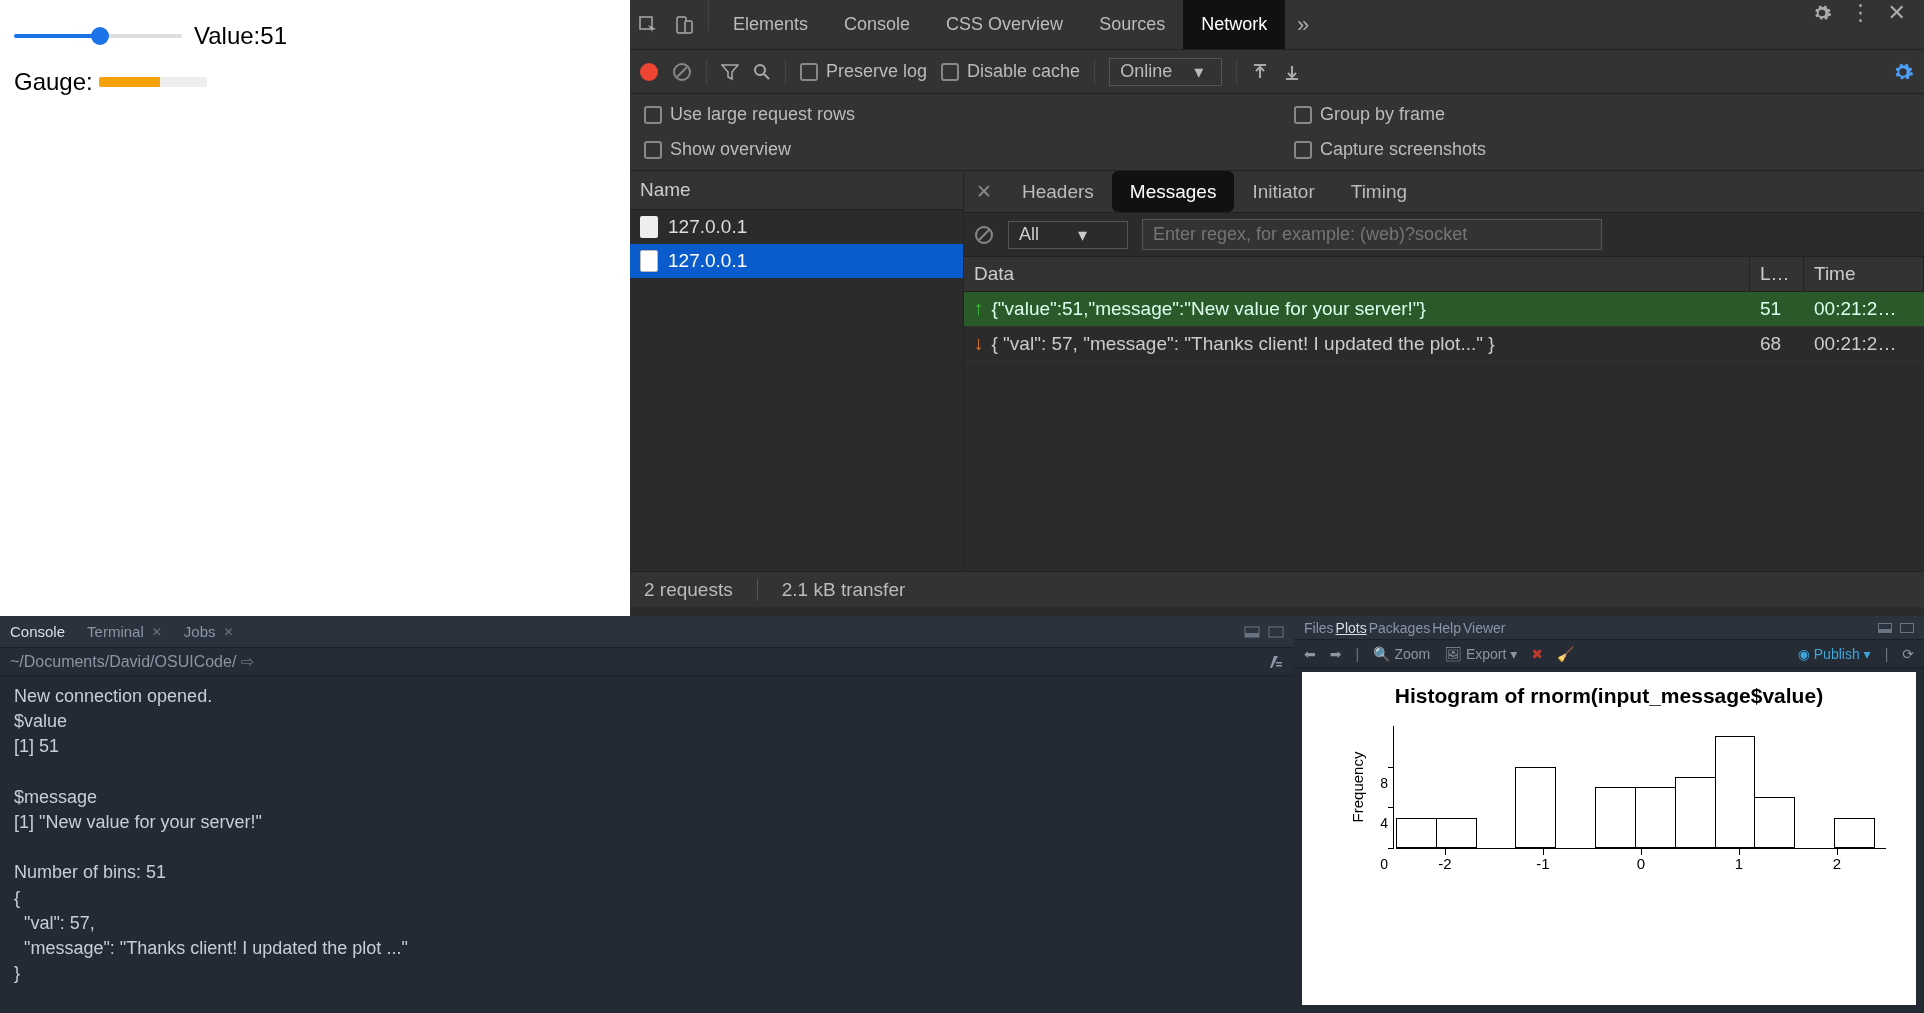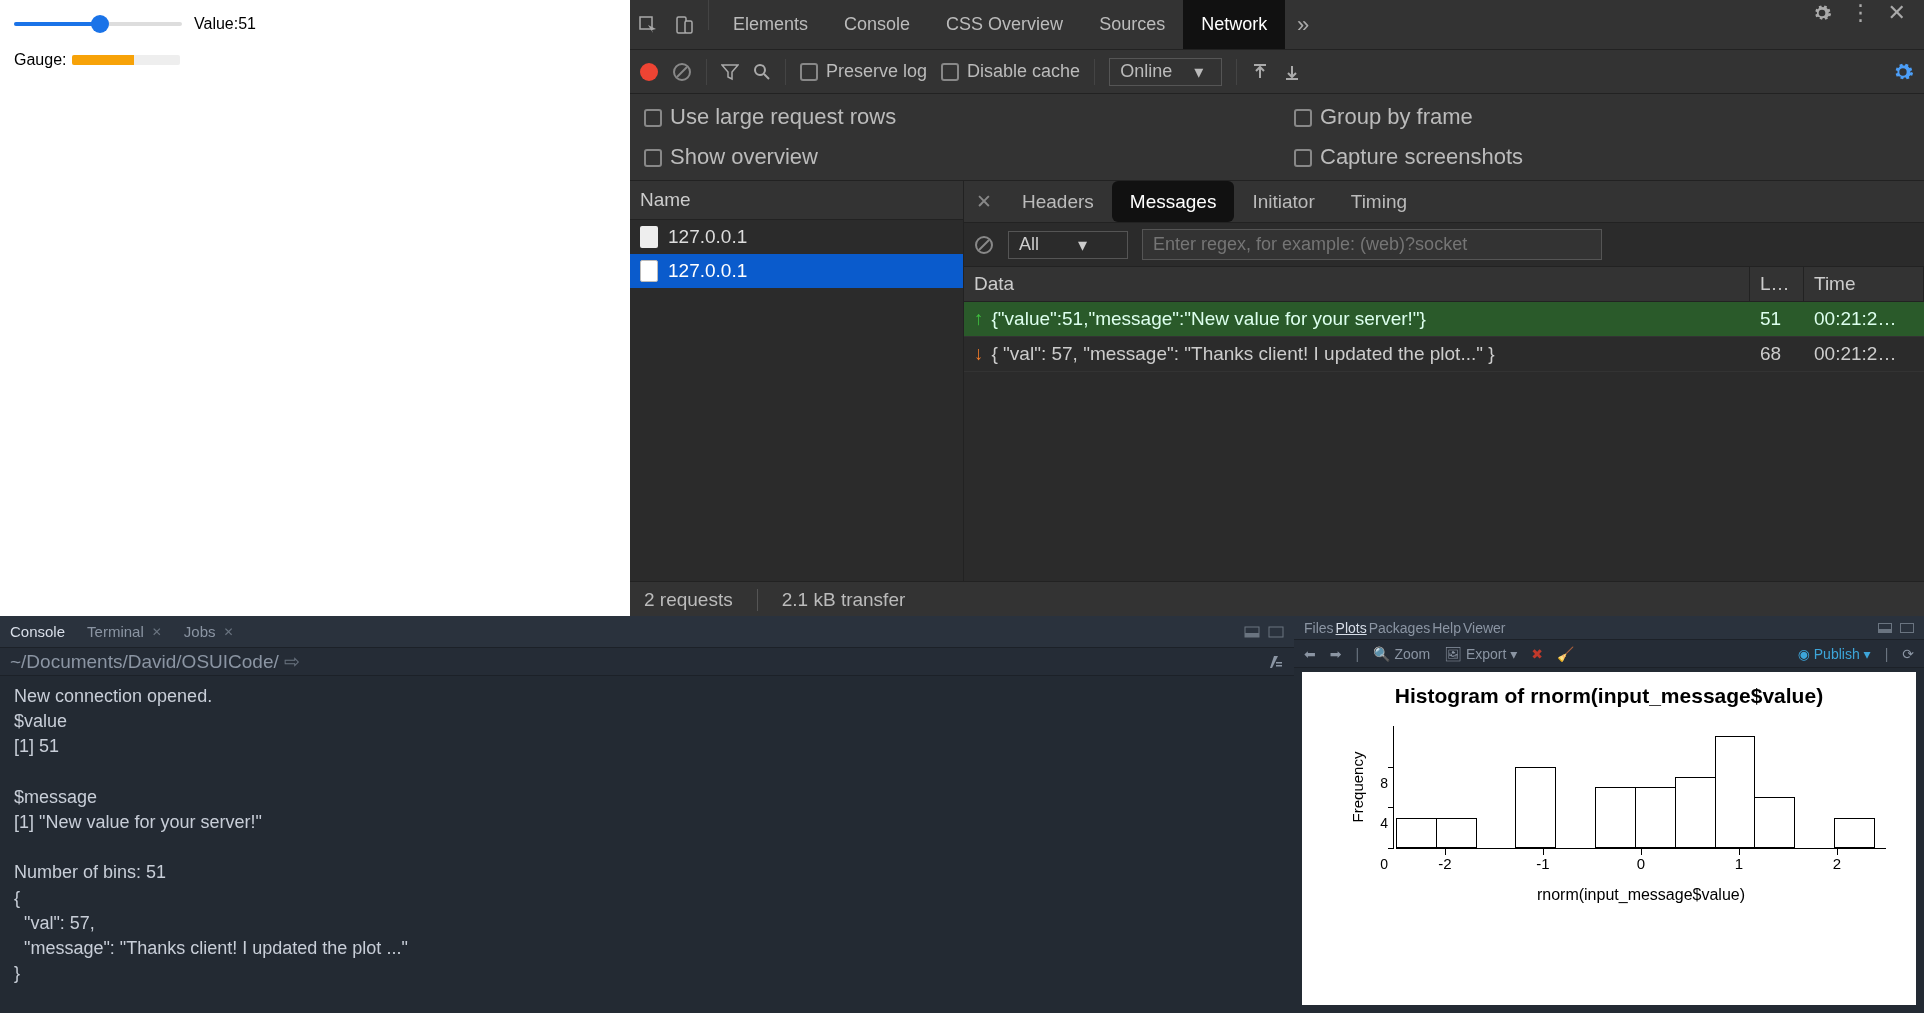--- a/index.html
+++ b/index.html
@@ -1,19 +1,19 @@
 <!DOCTYPE html>
 <html><head>
 <meta charset="utf-8">
 <style>
 * { margin: 0; padding: 0; box-sizing: border-box; font-family: -apple-system, BlinkMacSystemFont, "Segoe UI", Arial, sans-serif; }
 body { background: #fff; width: 1924px; height: 1013px; overflow: hidden; }
 
 
-.webpage { position: absolute; left: 0; top: 1px; width: 630px; height: 610px; background: #fff; padding: 14px; font-size: 16px; }
+.webpage { position: absolute; left: 0; top: 8px; width: 630px; height: 610px; background: #fff; padding: 14px; font-size: 24px; }
 .slider-row { display: flex; align-items: center; gap: 12px; margin-bottom: 18px; }
 .slider { position: relative; width: 168px; height: 10px; }
 .slider-track { position: absolute; top: 3px; left: 0; width: 100%; height: 4px; background: #ddd; border-radius: 2px; }
 .slider-fill  { position: absolute; top: 3px; left: 0; width: 51%; height: 4px; background: #1a73e8; border-radius: 2px; }
 .slider-thumb { position: absolute; top: -4px; left: 51%; transform: translateX(-50%); width: 18px; height: 18px; background: #1a73e8; border-radius: 50%; }
 .gauge-row { display: flex; align-items: center; gap: 6px; }
 .gauge-bar { position: relative; width: 108px; height: 10px; background: #eee; border-radius: 2px; overflow: hidden; }
 .gauge-fill { position: absolute; top: 0; left: 0; height: 100%; width: 57%; background: #f7a208; }
 
 
@@ -24,21 +24,21 @@
 .dt-tab.active { background: #111; color: #fff; }
 .dt-tabs-right { margin-left: auto; display: flex; align-items: center; gap: 18px; padding-right: 18px; color: #aaa; }
 
 .dt-toolbar { display: flex; align-items: center; height: 44px; background: #333; border-bottom: 1px solid #222; padding: 0 10px; gap: 14px; color: #bbb; font-size: 18px; }
 .red-dot { width: 18px; height: 18px; background: #e43; border-radius: 50%; }
 .toolbar-sep { width: 1px; height: 26px; background: #444; }
 .chk { width: 18px; height: 18px; border: 2px solid #888; border-radius: 3px; display: inline-block; vertical-align: middle; margin-right: 8px; }
 .online-box { border: 1px solid #555; padding: 2px 18px 2px 10px; display: flex; align-items: center; gap: 22px; }
 .gear-blue { color: #4c9ef7; }
 
-.dt-opts { background: #333; border-bottom: 1px solid #222; padding: 10px 14px; display: flex; font-size: 22px; color: #bbb; }
+.dt-opts { background: #333; border-bottom: 1px solid #222; padding: 10px 14px; display: flex; font-size: 18px; color: #bbb; }
 .dt-opts .col { display: flex; flex-direction: column; gap: 14px; }
 .dt-opts .col:first-child { width: 650px; }
 
 .dt-body { display: flex; height: calc(100% - 50px - 44px - 86px - 36px); }
 .nt-left { width: 334px; background: #2b2b2b; border-right: 1px solid #222; }
 .nt-left-head { padding: 8px 10px; color: #ccc; border-bottom: 1px solid #222; font-size: 19px; background: #333; }
 .nt-row { display: flex; align-items: center; gap: 10px; padding: 6px 10px; font-size: 19px; color: #ddd; }
 .nt-row.selected { background: #0a5bcc; color: #fff; }
 .file-icon { width: 18px; height: 22px; background: #eee; border-radius: 2px; position: relative; }
 .file-icon.blank { background: #fff; border: 1px solid #bbb; }
@@ -71,21 +71,21 @@
 
 .dt-status { height: 36px; background: #333; border-top: 1px solid #222; display: flex; align-items: center; padding: 0 14px; gap: 24px; color: #bbb; font-size: 19px; }
 .dt-status .sep { width: 1px; height: 22px; background: #555; }
 
 
 .rstudio-console { position: absolute; left: 0; top: 616px; width: 1294px; bottom: 0; background: #232a33; color: #c8ced8; font-family: Menlo, Monaco, Consolas, monospace; font-size: 18px; }
 .rs-tabs { height: 32px; background: #2a323d; display: flex; align-items: center; padding: 0 10px; gap: 22px; font-family: -apple-system, Arial, sans-serif; font-size: 15px; color: #8b95a3; border-bottom: 1px solid #1c2128; }
 .rs-tabs .rtab.active { color: #d8dee8; }
 .rs-tabs .xsm { font-size: 12px; color: #6a7480; margin-left: -14px; }
 .rs-tabs .rs-win { margin-left: auto; display: flex; gap: 8px; color: #6a7480; }
-.rs-path { height: 28px; background: #252c36; display: flex; align-items: center; padding: 0 10px; font-size: 19px; color: #8b95a3; font-family: -apple-system, Arial, sans-serif; border-bottom: 1px solid #1c2128; justify-content: space-between; }
+.rs-path { height: 28px; background: #252c36; display: flex; align-items: center; padding: 0 10px; font-size: 16px; color: #8b95a3; font-family: -apple-system, Arial, sans-serif; border-bottom: 1px solid #1c2128; justify-content: space-between; }
 .rs-out { padding: 8px 14px; white-space: pre; line-height: 1.4; }
 
 
 .rstudio-plots { position: absolute; right: 0; top: 616px; width: 630px; bottom: 0; background: #232a33; color: #8b95a3; font-family: -apple-system, Arial, sans-serif; font-size: 14px; }
 .rp-tabs { height: 24px; background: #2a323d; display: flex; align-items: center; gap: 2px; padding: 0 10px; border-bottom: 1px solid #1c2128; }
 .rp-tabs .active { color: #d8dee8; text-decoration: underline; }
 .rp-tabs .rp-win { margin-left: auto; display: flex; gap: 8px; }
 .rp-toolbar { height: 28px; background: #252c36; display: flex; align-items: center; gap: 14px; padding: 0 10px; border-bottom: 1px solid #1c2128; }
 .rp-toolbar .spacer { flex: 1; }
 .rp-publish { color: #3da5d9; }
@@ -380,21 +380,20 @@
           <div class="bar" style="width: 8.33333%; height: 66.6667%;"></div>
           <div class="bar" style="width: 8.33333%; height: 0%; border: none;"></div>
           <div class="bar" style="width: 8.33333%; height: 50%;"></div>
           <div class="bar" style="width: 8.33333%; height: 50%;"></div>
           <div class="bar" style="width: 8.33333%; height: 58.3333%;"></div>
           <div class="bar" style="width: 8.33333%; height: 91.6667%;"></div>
           <div class="bar" style="width: 8.33333%; height: 41.6667%;"></div>
           <div class="bar" style="width: 8.33333%; height: 0%; border: none;"></div>
           <div class="bar" style="width: 8.33333%; height: 25%;"></div>
         </div>
-      <div class="xlab">rnorm(input_message$value)</div>
     <div class="xtick" style="left: 10%;">-2</div>
         <div class="xtick-mark" style="left: 10%;"></div>
         <div class="xtick" style="left: 30%;">-1</div>
         <div class="xtick-mark" style="left: 30%;"></div>
         <div class="xtick" style="left: 50%;">0</div>
         <div class="xtick-mark" style="left: 50%;"></div>
         <div class="xtick" style="left: 70%;">1</div>
         <div class="xtick-mark" style="left: 70%;"></div>
         <div class="xtick" style="left: 90%;">2</div>
         <div class="xtick-mark" style="left: 90%;"></div>

